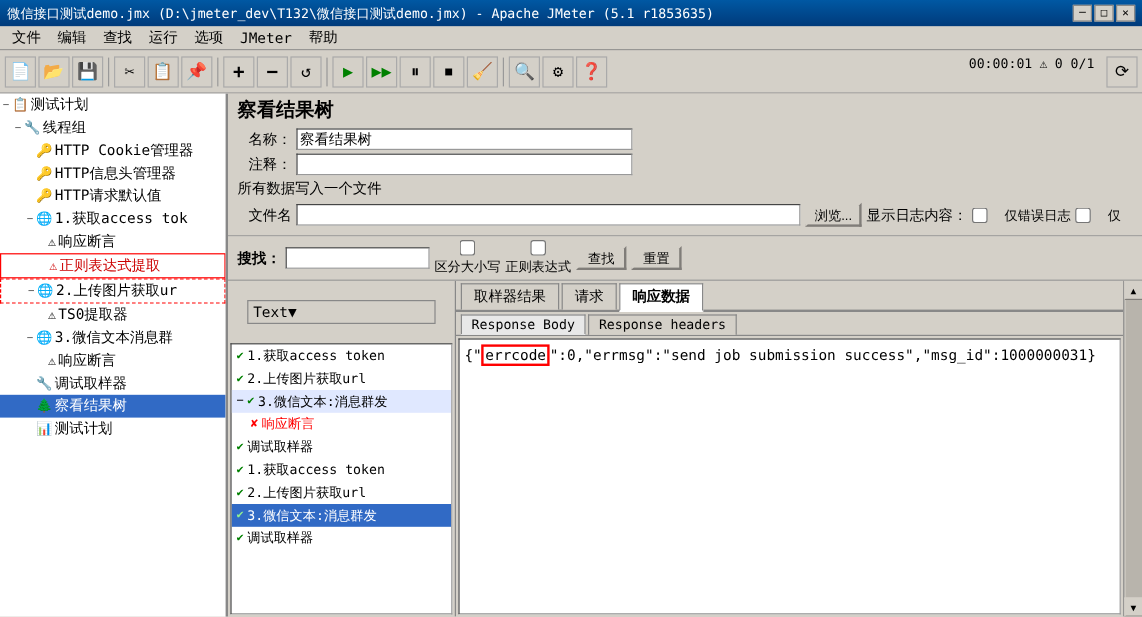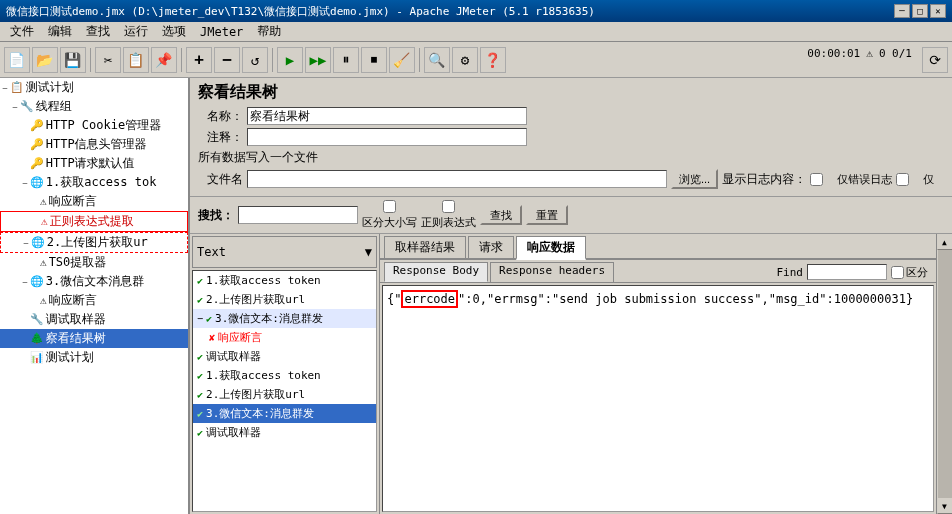--- a/index.html
+++ b/index.html
@@ -191,25 +191,24 @@
       border-right: 1px solid #888;
       display: flex;
       flex-direction: column;
     }
     #results-dropdown {
       background: #d4d0c8;
       border: 1px solid #888;
       font-size: 12px;
       display: flex;
       align-items: center;
-      justify-content: space-between;
       padding: 2px 4px;
       cursor: pointer;
-      margin: 2px;
-      height: 32px;
+      margin: 16px;
+      height: 20px;
     }
     #results-tree {
       flex: 1;
       overflow-y: auto;
       background: white;
       border: 1px inset #999;
       margin: 0 2px 2px 2px;
     }
     .result-item {
       display: flex;
@@ -580,28 +579,20 @@
         </div>
 
         <div id="sub-tab-row">
           <div class="sub-tab active">
             <span>Response Body</span>
           </div>
           <div class="sub-tab">
             <span>Response headers</span>
           </div>
 
-          <div id="find-row" style="margin-left:auto;">
-            <span>Find</span>
-            <input id="find-input" type="text" style="">
-            <label style="font-size:11px; display:flex; align-items:center; gap:2px;">
-              <input type="checkbox" style="">
-              <span>区分</span>
-            </label>
-          </div>
         </div>
 
         <div id="response-content">
           <span>{"</span><span class="highlight-box">errcode</span><span>":0,"errmsg":"send job submission success","msg_id":1000000031}</span>
         </div>
 
       </div>
 
       <div id="right-scrollbar">
         <div class="scroll-arrow">▲</div>

